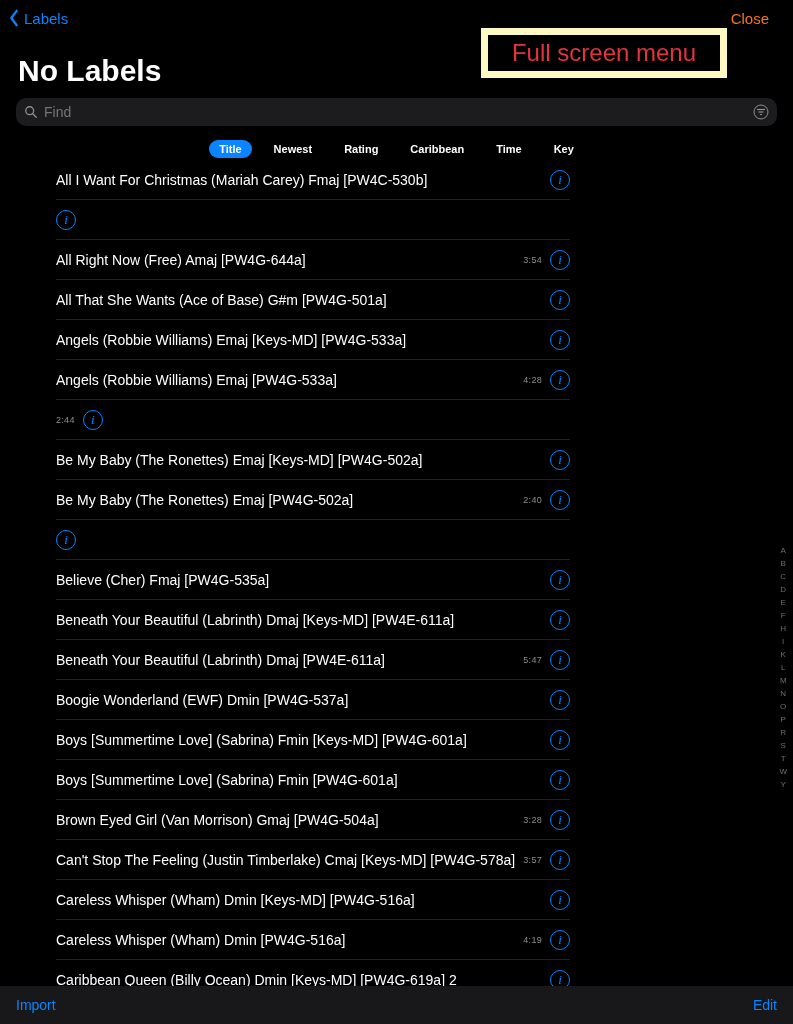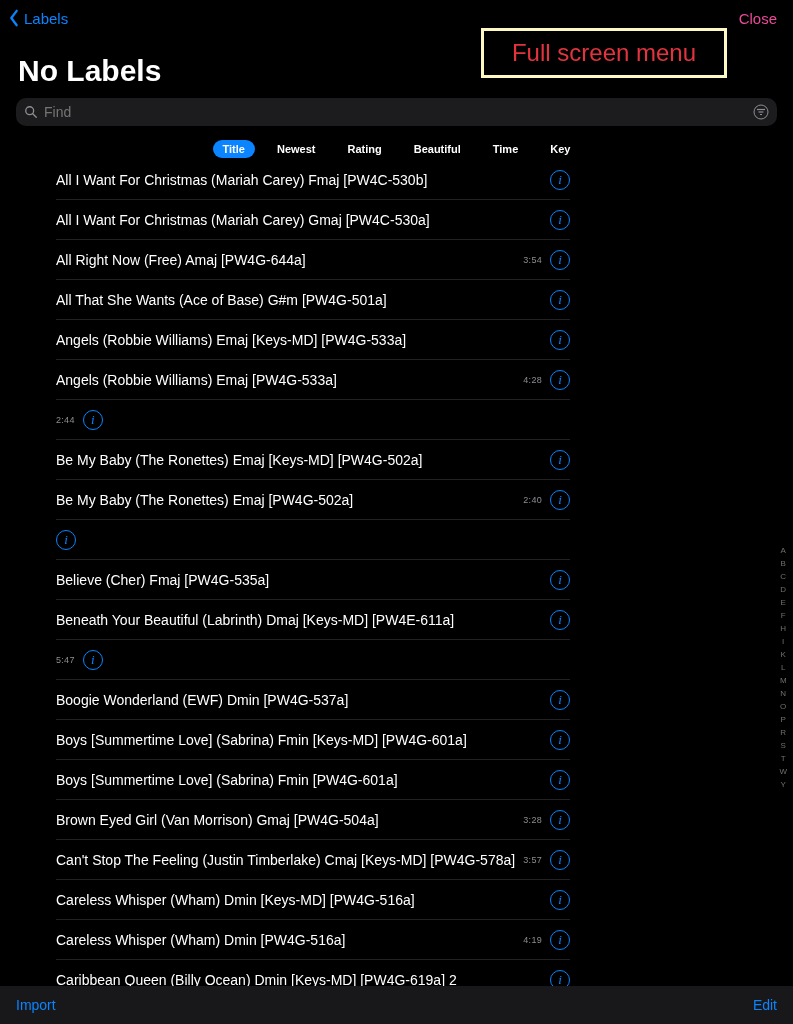--- a/index.html
+++ b/index.html
@@ -1,21 +1,21 @@
 <!DOCTYPE html>
 <html><head>
 <meta charset="utf-8">
 <style>
   * { margin: 0; padding: 0; box-sizing: border-box; }
   html, body { width: 793px; height: 1024px; background: #000; color: #fff; font-family: -apple-system, "Helvetica Neue", Arial, sans-serif; overflow: hidden; }
-  .header-row { display: flex; align-items: center; justify-content: space-between; padding: 6px 12px 0 8px; height: 30px; }
+  .header-row { display: flex; align-items: center; justify-content: space-between; padding: 6px 20px 0 8px; height: 30px; }
   .back { display: flex; align-items: center; color: #0a84ff; font-size: 15px; cursor: pointer; }
   .back svg { width: 12px; height: 18px; margin-right: 4px; }
-  .close { color: #ec4899; font-size: 15px; cursor: pointer; padding-right: 4px; }
-  .annot { position: absolute; top: 28px; right: 66px; width: 246px; height: 50px; border: 3px solid #fef9c3; background: #000; display: flex; align-items: center; justify-content: center; text-align: right; }
+  .close { color: #f97316; font-size: 15px; cursor: pointer; padding-right: 4px; }
+  .annot { position: absolute; top: 28px; right: 66px; width: 246px; height: 50px; border: 7px solid #fef9c3; background: #000; display: flex; align-items: center; justify-content: center; text-align: right; }
   .annot span { color: #e3333f; font-size: 24px; }
   .title { font-size: 30px; font-weight: 700; margin: 24px 0 10px 18px; }
   .search-wrap { margin: 8px 16px; background: #1c1c1e; border-radius: 10px; height: 28px; display: flex; align-items: center; padding: 0 8px; }
   .search-wrap svg.mag { width: 14px; height: 14px; fill: #8e8e93; }
   .search-input { flex: 1; background: transparent; border: 0; color: #8e8e93; font-size: 14px; padding-left: 6px; outline: none; }
   .filter-icon { width: 16px; height: 16px; }
   .sorts { display: flex; justify-content: center; gap: 12px; margin: 14px 0 18px; }
   .sort { font-size: 11px; font-weight: 600; color: #fff; padding: 3px 10px; border-radius: 10px; cursor: pointer; }
   .sort.active { background: #0a84ff; color: #fff; }
   .list-area { position: absolute; top: 160px; bottom: 38px; left: 0; right: 0; overflow: hidden; }
@@ -60,35 +60,34 @@
       <line x1="4" y1="5.5" x2="12" y2="5.5" stroke="#8e8e93" stroke-width="1.2"></line>
       <line x1="5.5" y1="8" x2="10.5" y2="8" stroke="#8e8e93" stroke-width="1.2"></line>
       <line x1="7" y1="10.5" x2="9" y2="10.5" stroke="#8e8e93" stroke-width="1.2"></line>
     </svg>
 </div>
 
 <div class="sorts" id="sorts">
     <div class="sort active">Title</div>
     <div class="sort">Newest</div>
     <div class="sort">Rating</div>
-    <div class="sort">Beautiful</div>
+    <div class="sort">Caribbean</div>
     <div class="sort">Time</div>
     <div class="sort">Key</div>
   </div>
 
 <div class="list-area">
   <div class="list" id="list">
       <div class="row">
         <div class="row-title">All I Want For Christmas (Mariah Carey) Fmaj [PW4C-530b]</div>
         <div class="row-right">
           <div class="info">i</div>
         </div>
       </div>
       <div class="row">
-        <div class="row-title">All I Want For Christmas (Mariah Carey) Gmaj [PW4C-530a]</div>
         <div class="row-right">
           <div class="info">i</div>
         </div>
       </div>
       <div class="row">
         <div class="row-title">All Right Now (Free) Amaj [PW4G-644a]</div>
         <div class="row-right">
           <div class="row-time">3:54</div>
           <div class="info">i</div>
         </div>
@@ -142,20 +141,21 @@
           <div class="info">i</div>
         </div>
       </div>
       <div class="row">
         <div class="row-title">Beneath Your Beautiful (Labrinth) Dmaj [Keys-MD] [PW4E-611a]</div>
         <div class="row-right">
           <div class="info">i</div>
         </div>
       </div>
       <div class="row">
+        <div class="row-title">Beneath Your Beautiful (Labrinth) Dmaj [PW4E-611a]</div>
         <div class="row-right">
           <div class="row-time">5:47</div>
           <div class="info">i</div>
         </div>
       </div>
       <div class="row">
         <div class="row-title">Boogie Wonderland (EWF) Dmin [PW4G-537a]</div>
         <div class="row-right">
           <div class="info">i</div>
         </div>

